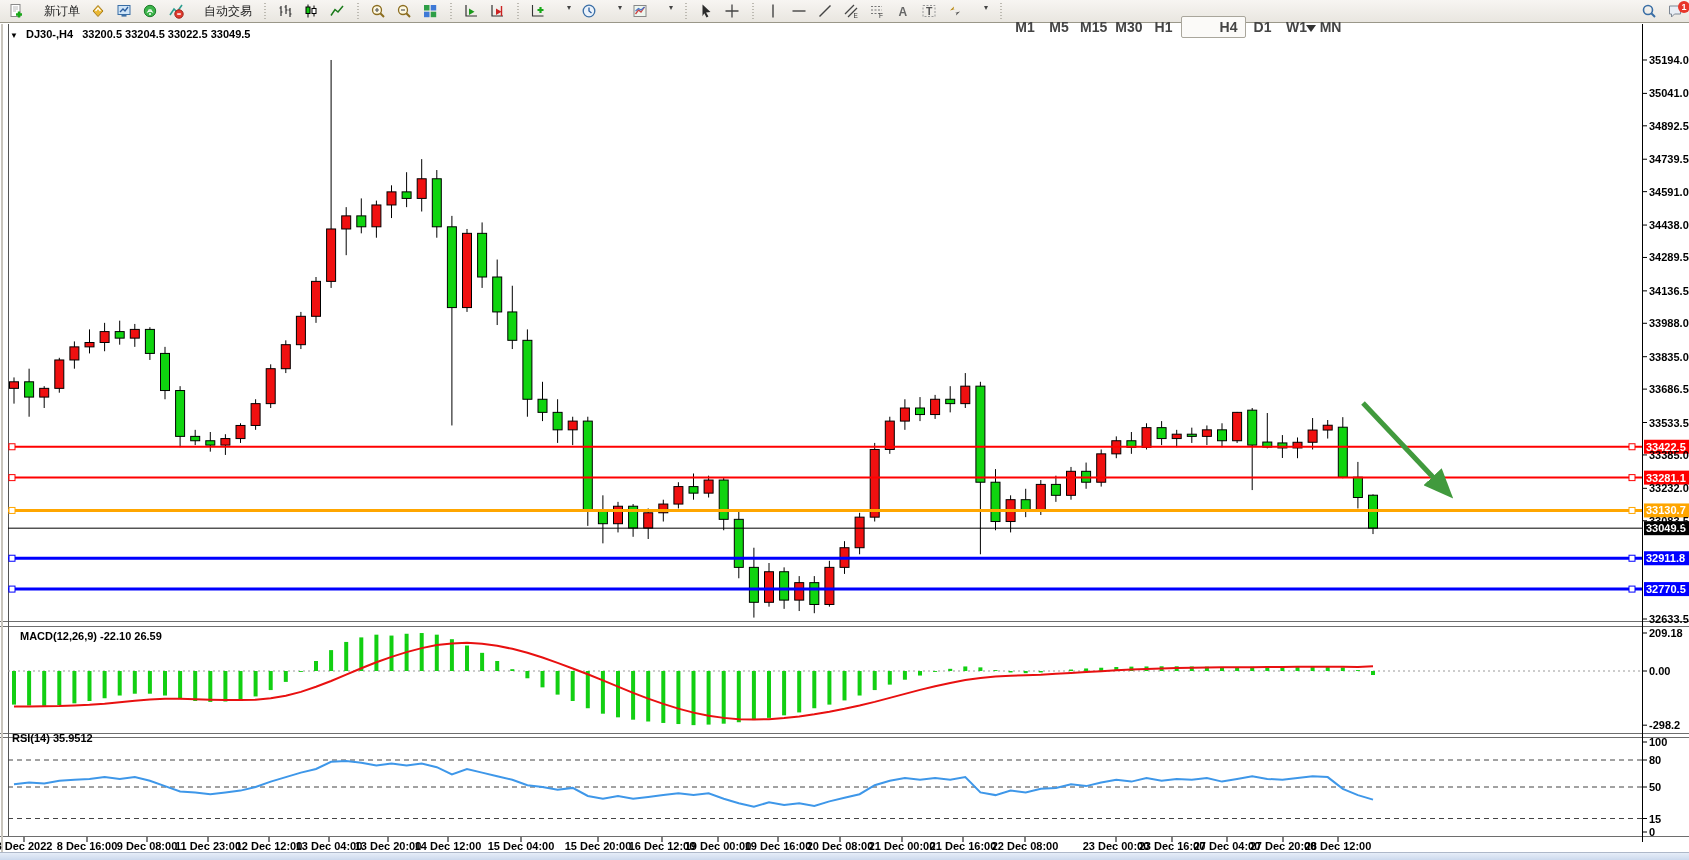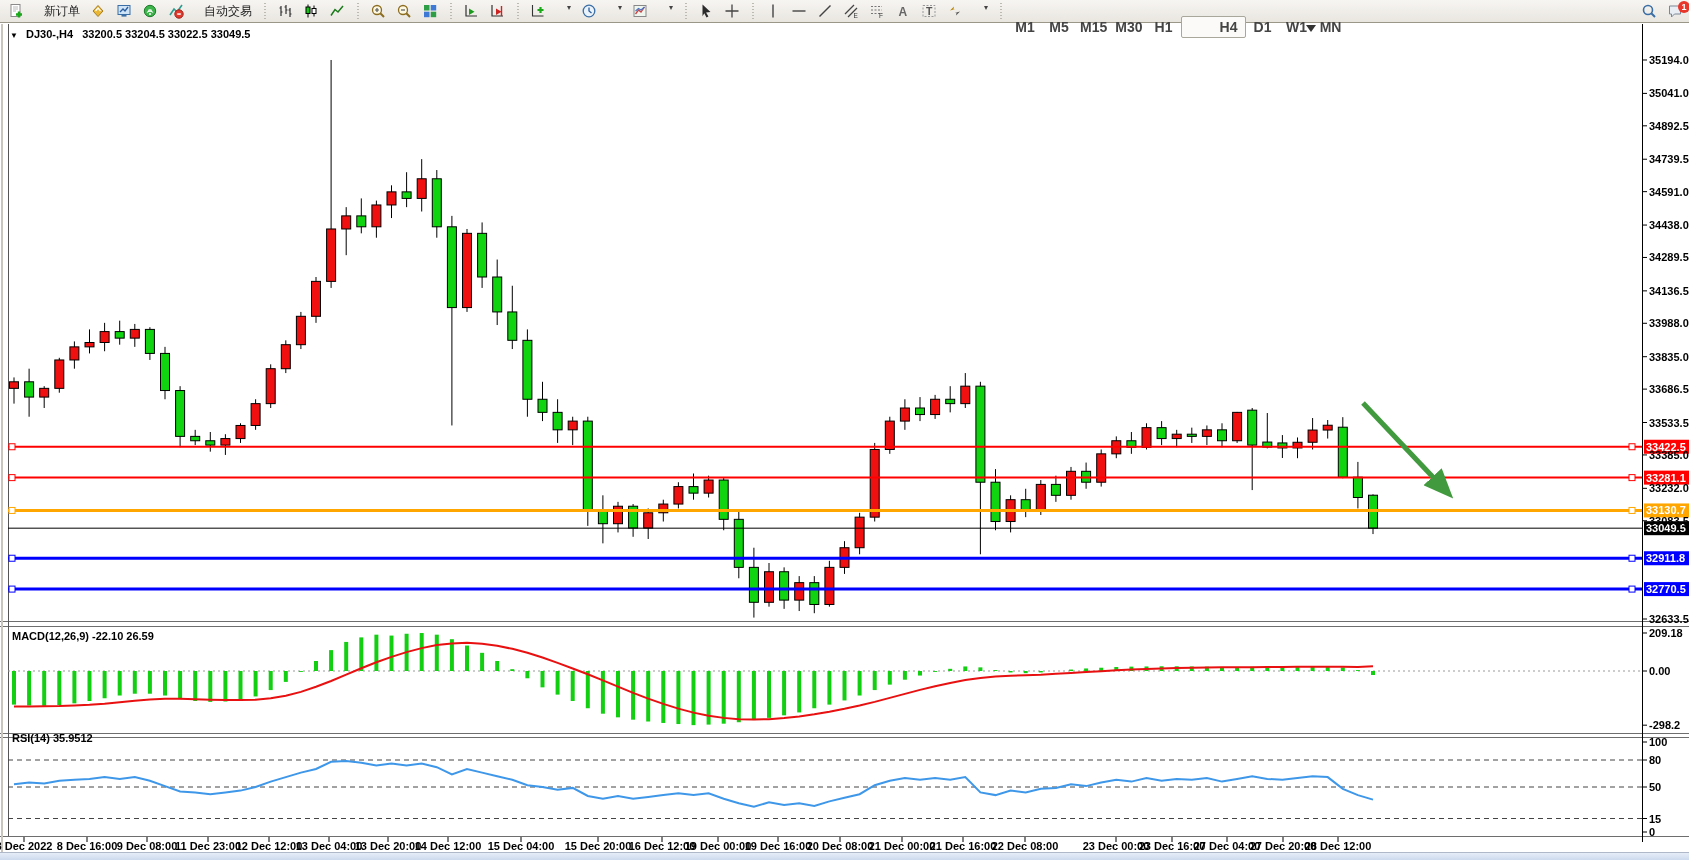--- a/index.html
+++ b/index.html
@@ -20,21 +20,21 @@
     color:#444;border:1px solid transparent;margin-top:32px;}
   .tf.active{background:#fbfaf8;border:1px solid #a9a69c;border-radius:2px;padding-left:34px;}
   #tb-right{position:absolute;right:6px;top:0;height:22px;display:flex;align-items:center;gap:10px;}
   #chat-wrap{position:relative;}
   #chat-badge{position:absolute;top:-2px;right:-7px;background:#e8362a;color:#fff;
     border-radius:50%;width:12px;height:12px;font-size:9px;line-height:12px;text-align:center;font-weight:700;}
   
   #chart-title{position:absolute;left:10px;top:28px;font-size:11px;font-weight:700;color:#000;z-index:4;}
   #chart-title .tri{font-size:8px;margin-right:5px;}
   .pane-label{position:absolute;left:12px;font-size:11px;font-weight:700;color:#000;z-index:4;}
-  #macd-label{top:630px;}
+  #macd-label{top:630px;margin-left:8px;}
   #rsi-label{top:732px;}
   #bottom-strip{position:absolute;left:0;top:852px;width:1689px;height:8px;
     background:linear-gradient(#e6edf8,#c9d7ec);border-top:1px solid #aeb8c9;}
   svg text{font-family:"Liberation Sans",sans-serif;}
 </style>
 </head>
 <body>
 
 <div id="toolbar">
   <div class="tgroup">

